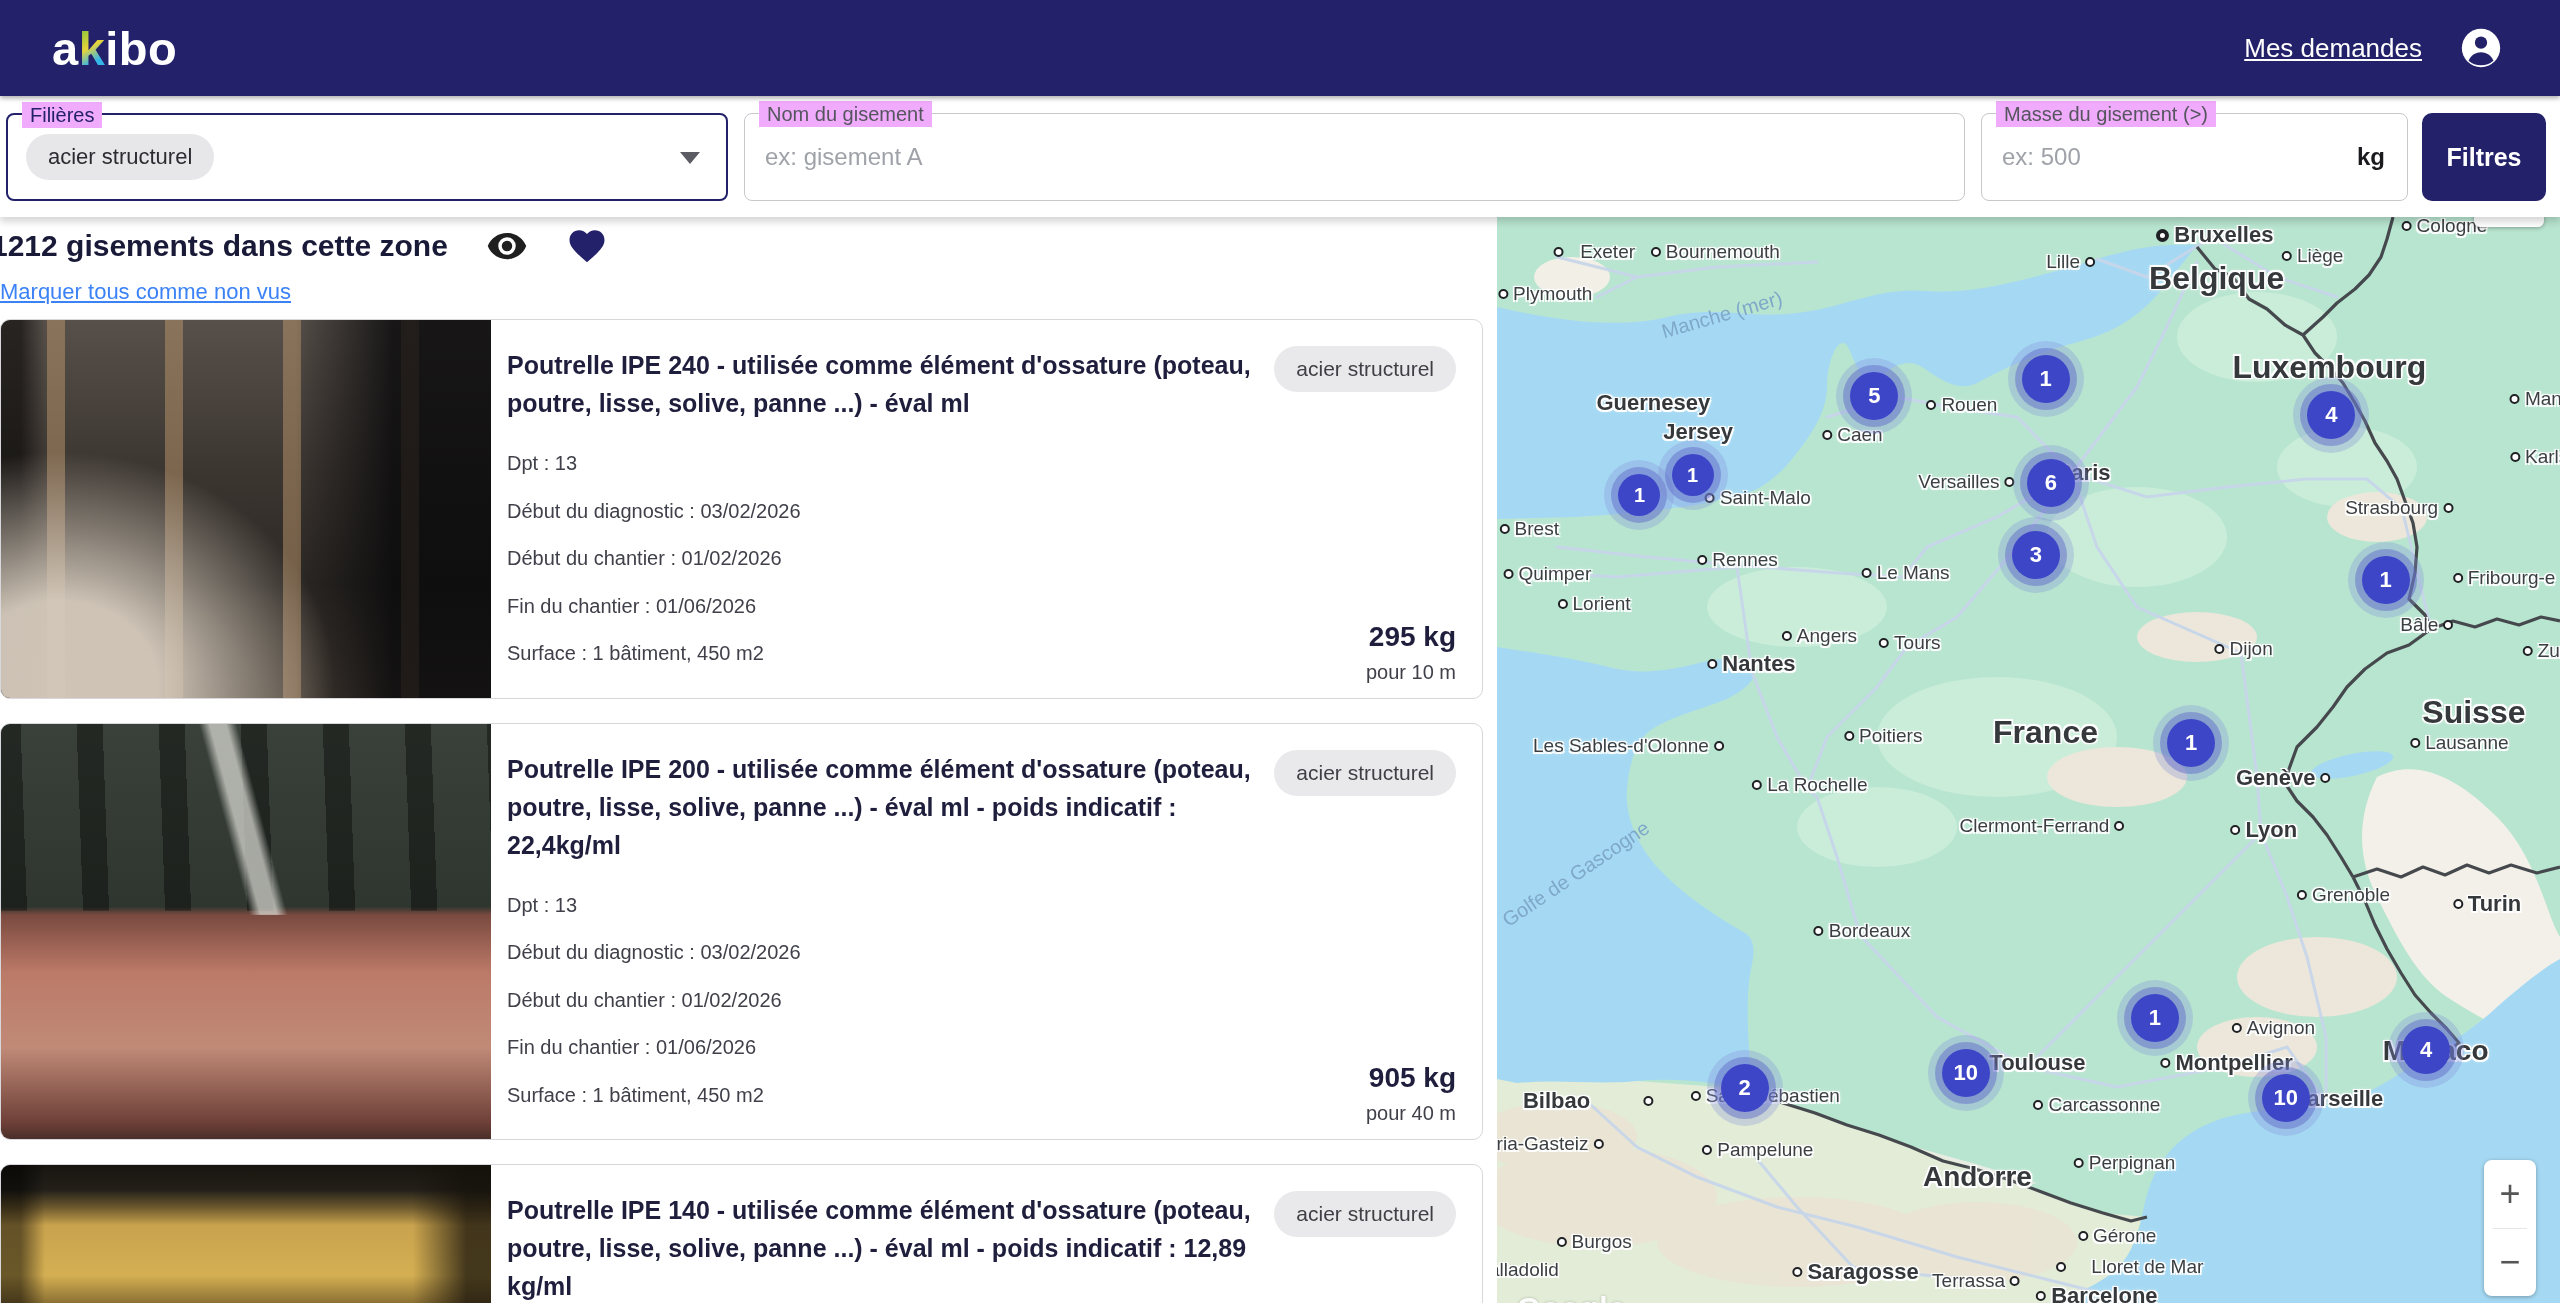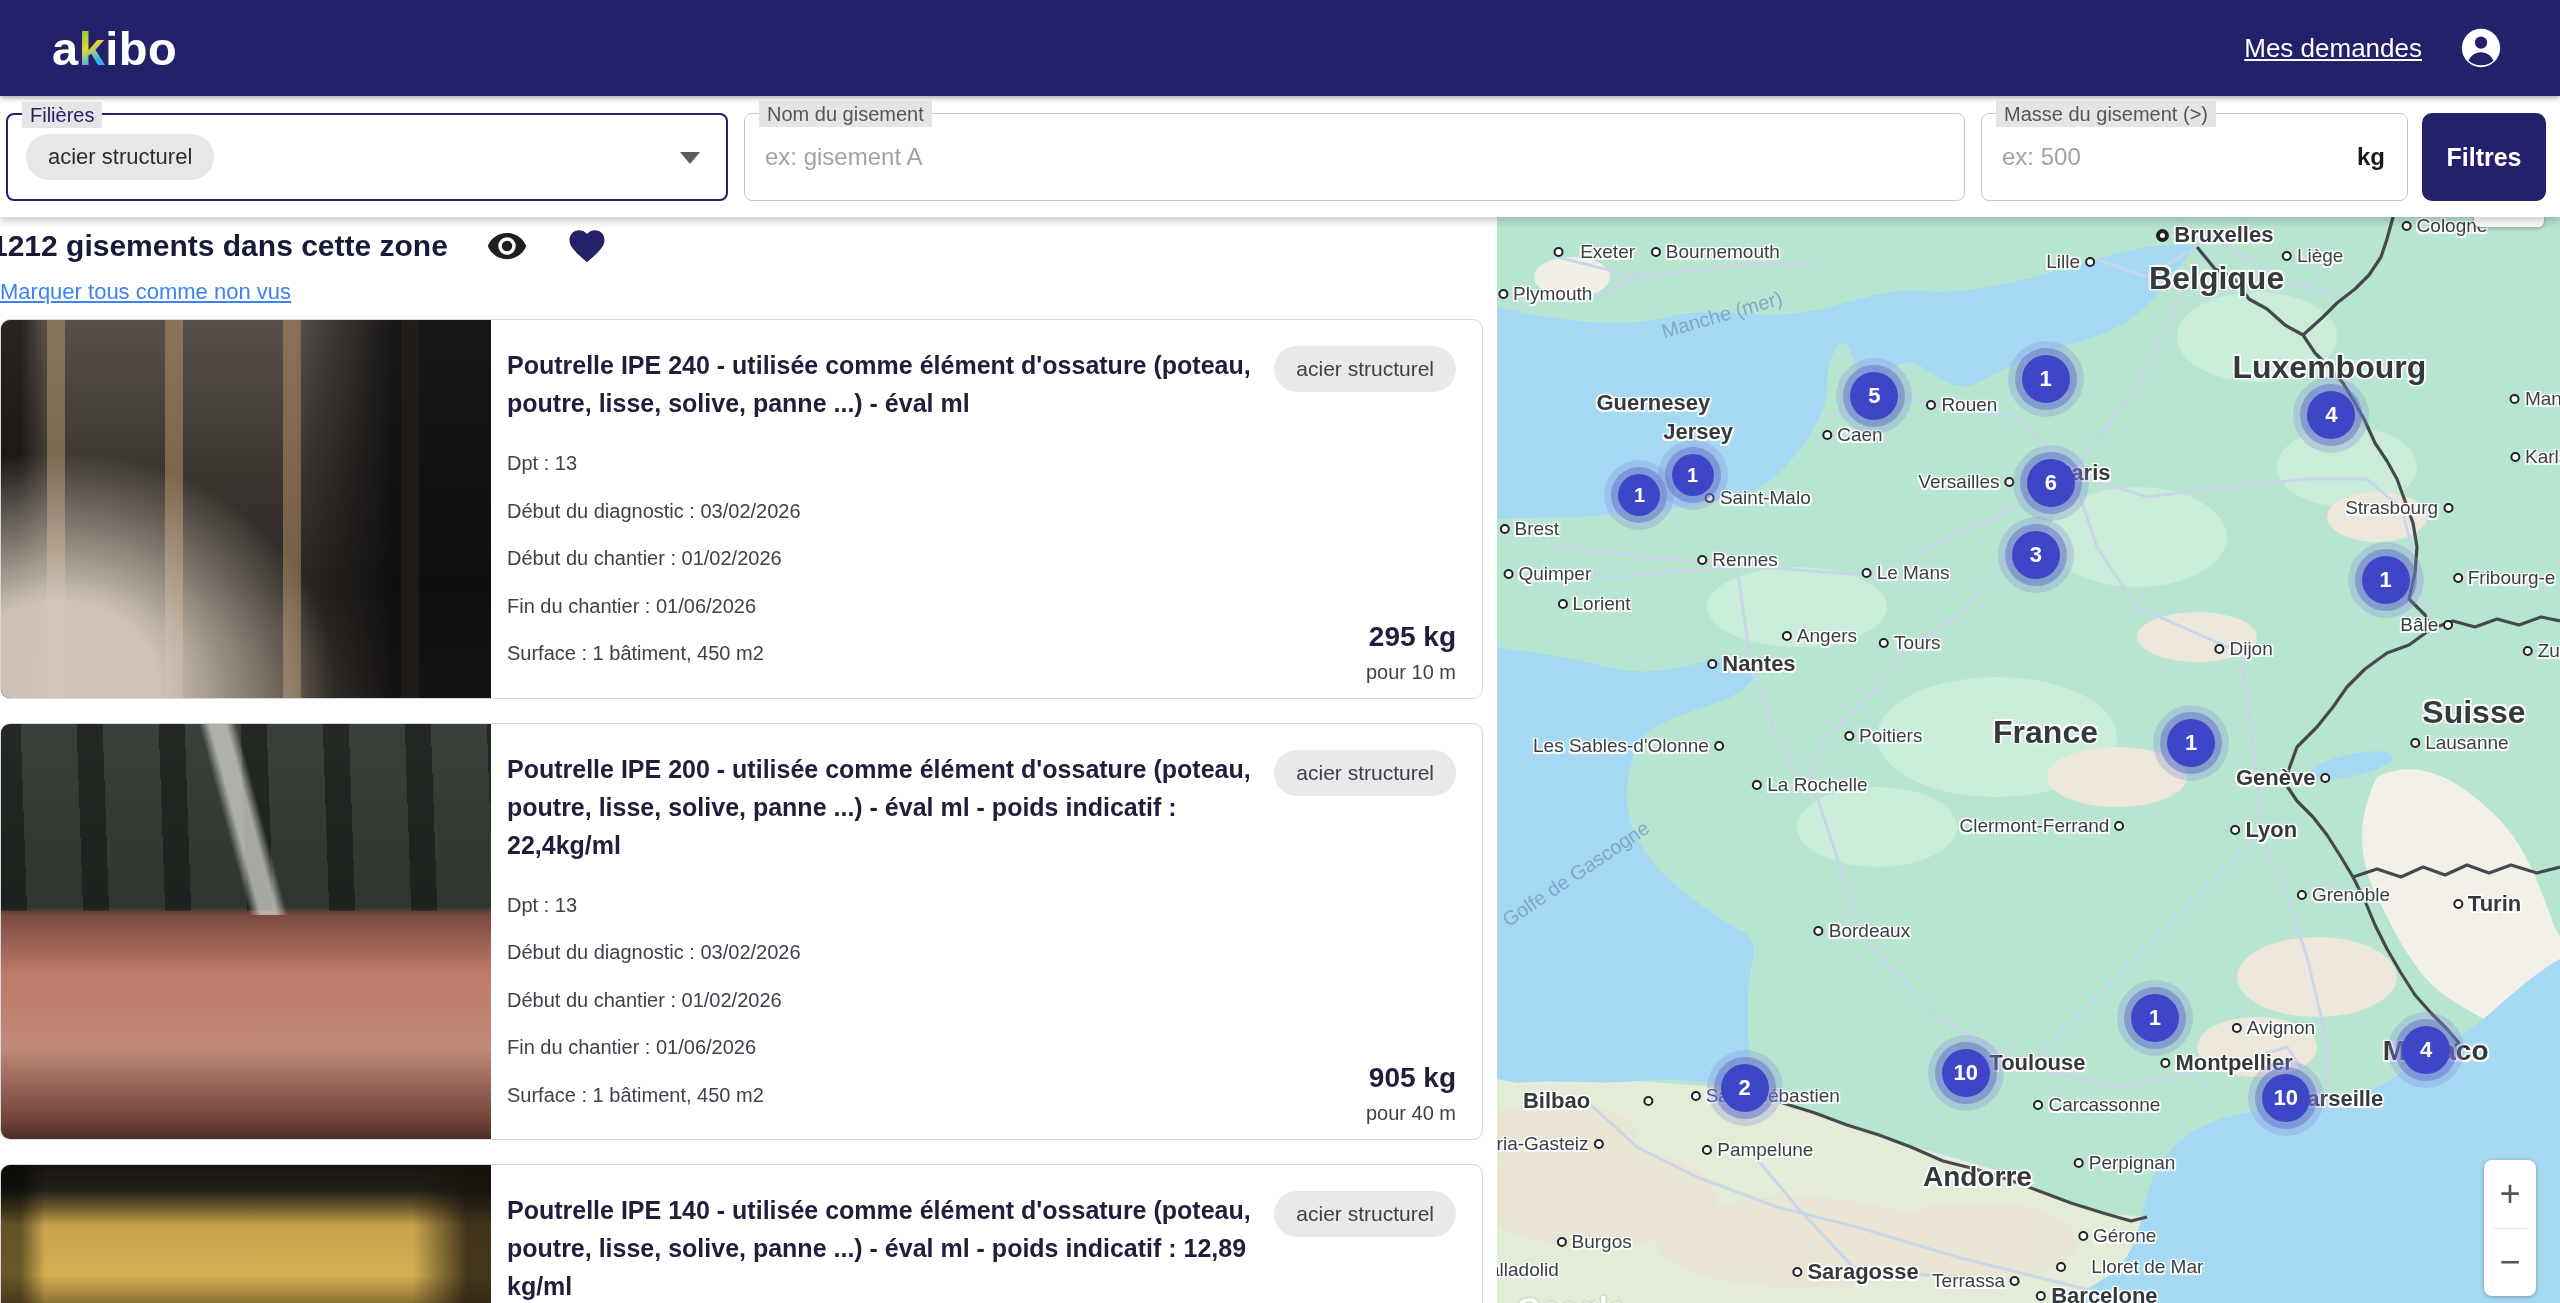--- a/index.html
+++ b/index.html
@@ -16,21 +16,21 @@
   .hdr-right { display:flex; align-items:center; gap:36px; }
   .nav-link { color:#fff; font-size:26px; text-decoration:underline; cursor:pointer; }
   .avatar { width:46px; height:46px; display:block; cursor:pointer; }
 
   
   .filterbar { height:121px; background:#fff; display:flex; align-items:flex-start;
     padding:17px 14px 0 6px; position:relative; z-index:20;
     box-shadow:0 5px 7px rgba(0,0,0,.16); }
   .field { position:relative; height:88px; border-radius:8px; background:#fff;
     display:flex; align-items:center; }
-  .field .legend { position:absolute; top:-13px; left:14px; background:#e5e5e5;
+  .field .legend { position:absolute; top:-13px; left:14px; background:#f0abfc;
     padding:0 8px; font-size:20px; line-height:26px; white-space:nowrap; }
   .f-select { width:722px; border:2.5px solid #232169; margin-right:16px; cursor:pointer; }
   .f-select .legend { color:#232169; }
   .chip { margin-left:18px; height:46px; line-height:46px; padding:0 22px;
     background:#e7e7ea; border-radius:23px; font-size:22px; color:#2b2b31; }
   .sel-arrow { position:absolute; right:26px; top:50%; margin-top:-5px; width:0; height:0;
     border-left:10px solid transparent; border-right:10px solid transparent;
     border-top:12px solid #5b5b63; }
   .f-input { border:1.5px solid #c7c7cc; }
   .f-input .legend { color:#55555e; }

